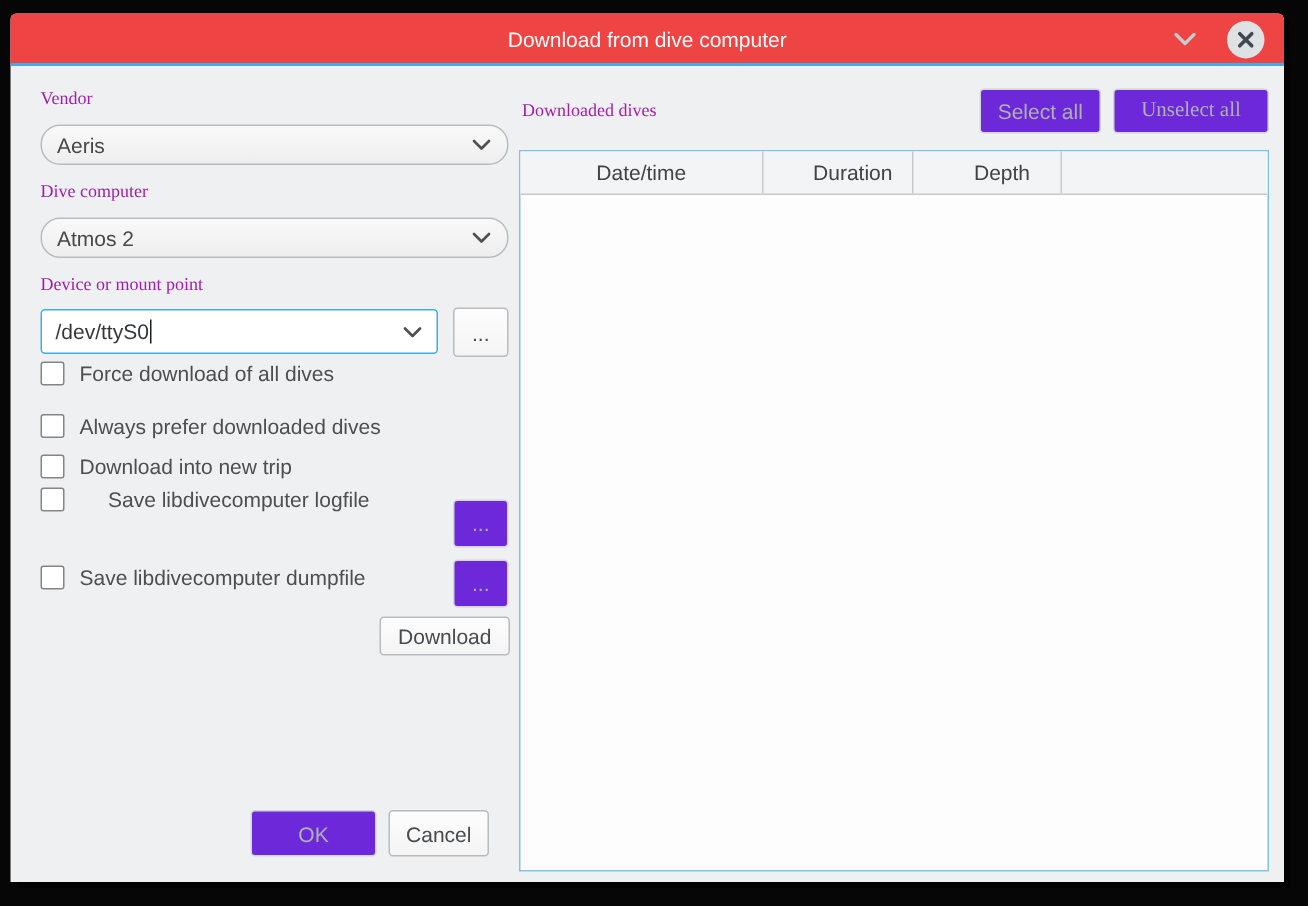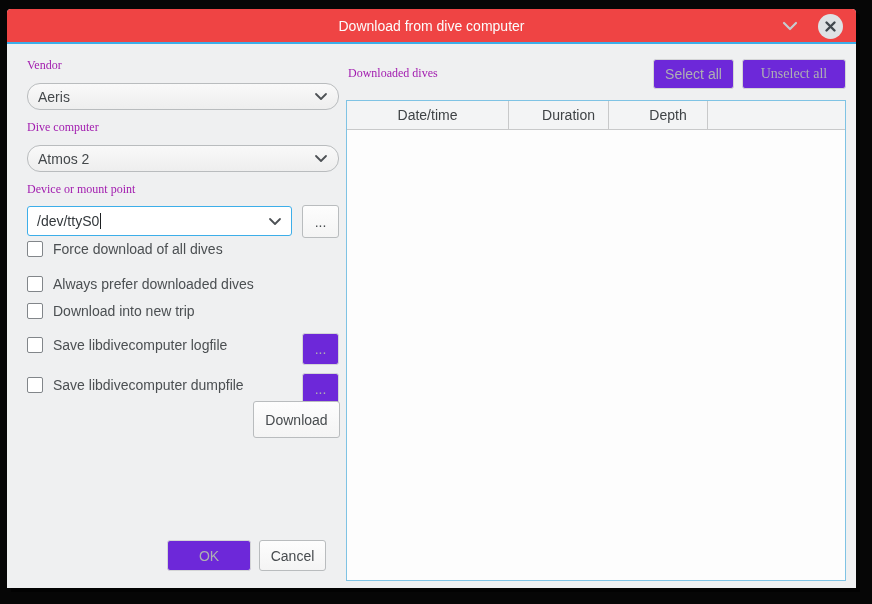--- a/index.html
+++ b/index.html
@@ -108,33 +108,33 @@
     <span class="cblabel">Force download of all dives</span>
   </div>
   <div class="cbrow" style="top:265px;">
     <span class="cbbox"></span>
     <span class="cblabel">Always prefer downloaded dives</span>
   </div>
   <div class="cbrow" style="top:292px;">
     <span class="cbbox"></span>
     <span class="cblabel">Download into new trip</span>
   </div>
-  <div class="cbrow" style="top:326px;">
+  <div class="cbrow" style="top:314px;gap:19px;">
     <span class="cbbox"></span>
     <span class="cblabel">Save libdivecomputer logfile</span>
   </div>
   <div class="btn small disabled" style="left:295px; top:324px;">...</div>
 
   <div class="cbrow" style="top:366px;">
     <span class="cbbox"></span>
     <span class="cblabel">Save libdivecomputer dumpfile</span>
   </div>
   <div class="btn small disabled" style="left:295px; top:364px;">...</div>
 
-  <div class="btn" style="left:246px; top:392px; width:87px; height:37px;">Download</div>
+  <div class="btn" style="left:246px; top:402px; width:87px; height:26px;">Download</div>
 
   <div class="btn disabled" style="left:160px; top:531px; width:84px; height:31px;">OK</div>
   <div class="btn" style="left:252px; top:531px; width:67px; height:31px;">Cancel</div>
 
   <div class="label" style="left:341px; top:57px;">Downloaded dives</div>
   <div class="btn disabled" style="left:646px; top:50px; width:81px; height:30px;">Select all</div>
   <div class="btn disabled" style="left:735px; top:50px; width:104px; height:30px;font-family:Liberation Serif, serif;">Unselect all</div>
 
   <div class="dl-table">
     <div class="dl-thead">

